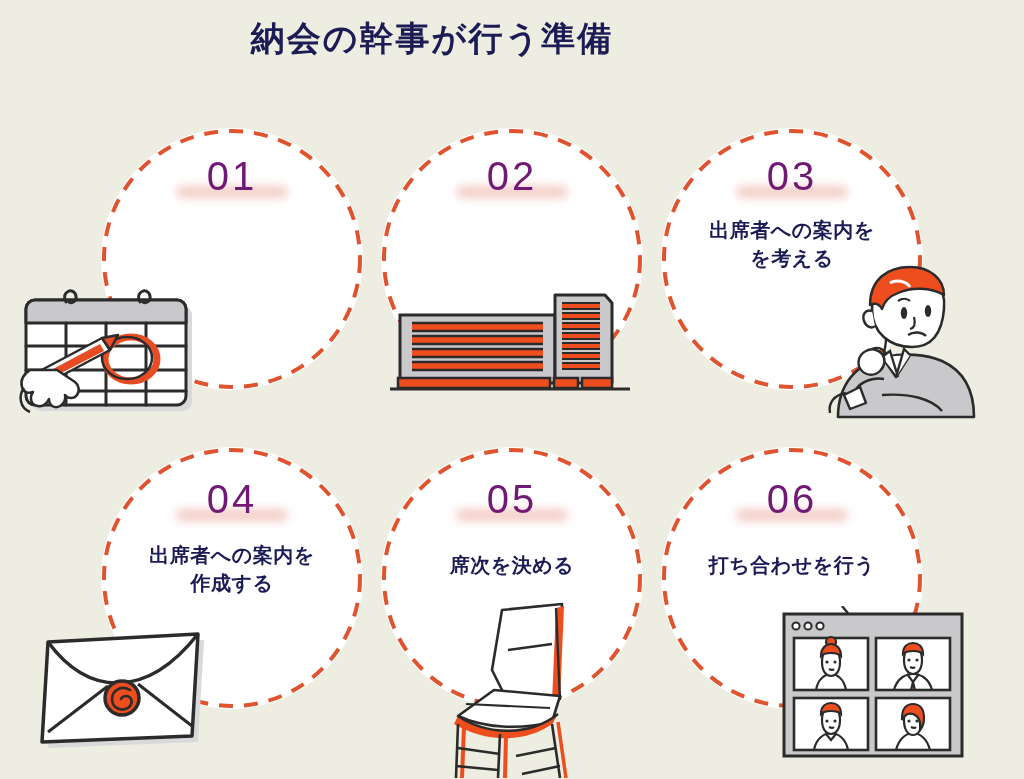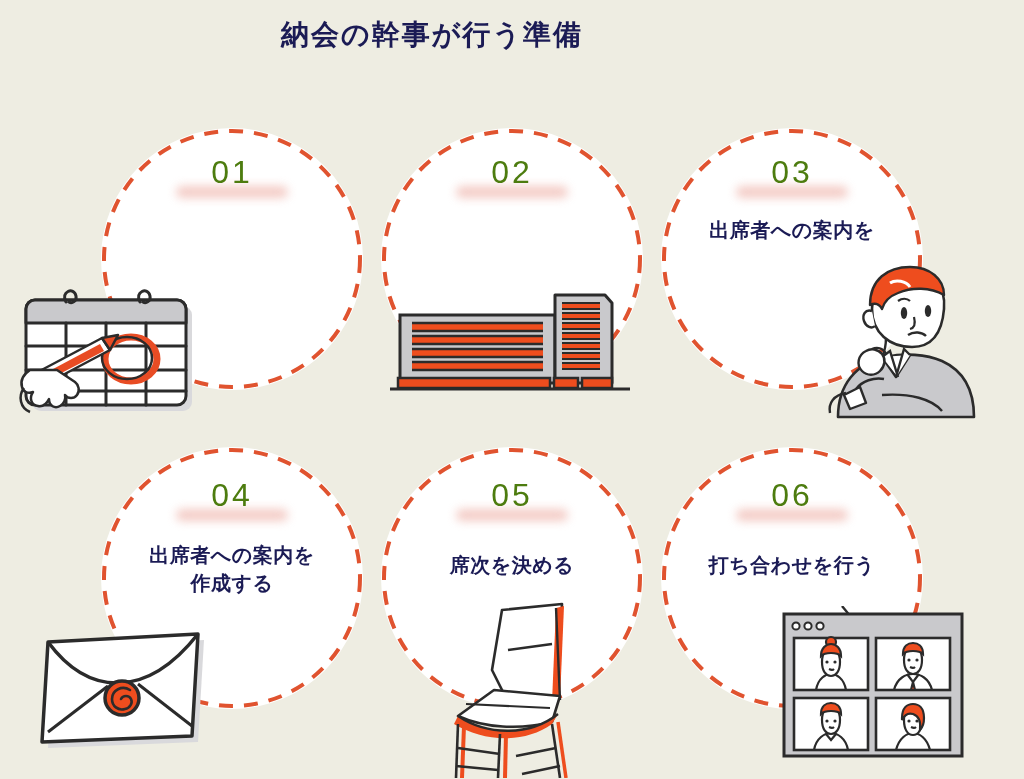--- a/index.html
+++ b/index.html
@@ -21,21 +21,21 @@
     height: 779px;
   }
 
   
   .title {
     position: absolute;
     top: 18px;
     left: 0;
     width: 864px;
     text-align: center;
-    font-size: 28px;
+    font-size: 34px;
     font-weight: bold;
     color: #1B1B55;
     letter-spacing: 2px;
     line-height: 1.2;
   }
 
   
   .step {
     position: absolute;
     width: 262px;
@@ -52,22 +52,22 @@
     inset: 0;
     pointer-events: none;
   }
   .step-dash svg { display: block; width: 262px; height: 262px; }
 
   .step-num {
     position: absolute;
     left: 0;
     width: 100%;
     text-align: center;
-    font-size: 32px;
-    color: #4d7c0f;
+    font-size: 40px;
+    color: #701a75;
     font-weight: 300;
     letter-spacing: 3px;
     line-height: 1;
     z-index: 3;
   }
   .step-num-underline {
     position: absolute;
     left: 50%;
     transform: translateX(-50%);
     width: 112px;
@@ -156,20 +156,21 @@
     <div class="step-circle"></div>
     <div class="step-dash">
       <svg viewBox="0 0 262 262">
           <circle cx="131" cy="131" r="128" fill="none" stroke="#E0532F" stroke-width="4" stroke-dasharray="14 11" stroke-linecap="butt"></circle>
         </svg>
     </div>
     <div class="step-num-underline"></div>
     <div class="step-num">03</div>
     <div class="step-label">
       <div>出席者への案内を</div>
+      <div>を考える</div>
     </div>
   </div>
 
   <div class="step s4">
     <div class="step-circle"></div>
     <div class="step-dash">
       <svg viewBox="0 0 262 262">
           <circle cx="131" cy="131" r="128" fill="none" stroke="#E0532F" stroke-width="4" stroke-dasharray="14 11" stroke-linecap="butt"></circle>
         </svg>
     </div>

